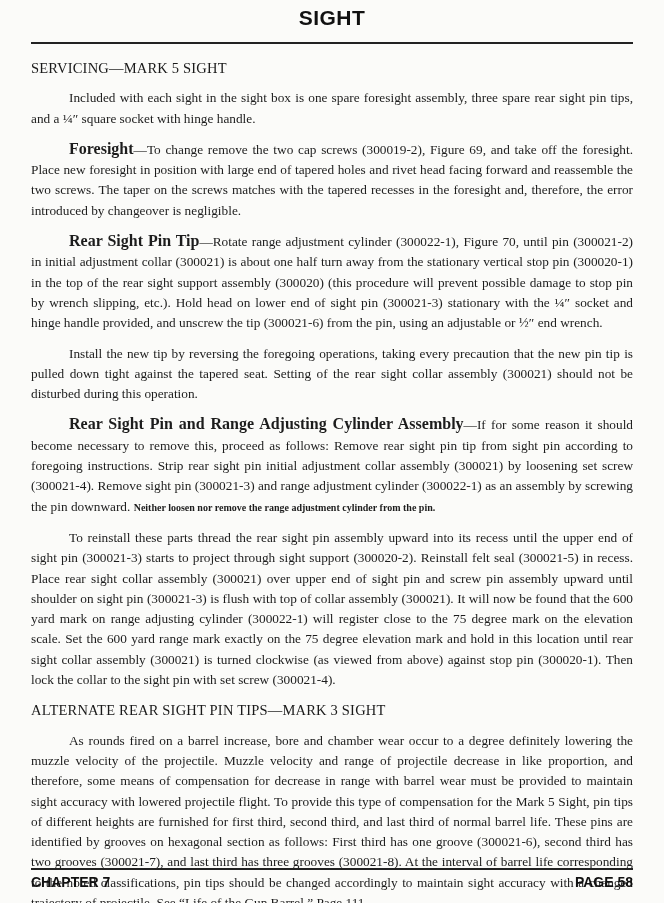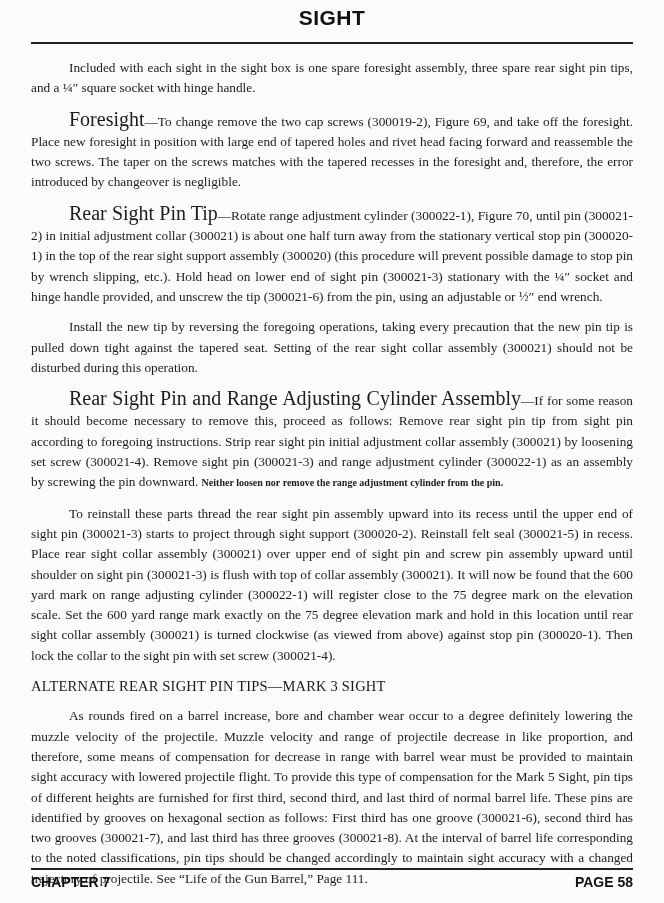--- a/index.html
+++ b/index.html
@@ -26,38 +26,39 @@
       position: absolute; left: 31px; top: 58px; width: 602px;
       font-size: 13.3px; line-height: 20.3px;
       text-align: justify;
     }
     h2.section {
       font-family: "Liberation Serif", "DejaVu Serif", serif;
       font-weight: normal; font-size: 14.5px; letter-spacing: 0.2px;
       margin: 0 0 10px 0; color: #1a1a1a;
     }
     p { margin: 0 0 10px 0; text-indent: 38px; }
-    .lead { font-weight: normal; font-size: 20px; }
+    .lead { font-weight: bold; font-size: 16px; }
     .warn { font-weight: bold; font-size: 10px; }
     .gap-section { margin-top: 22px; }
     .footer {
       position: absolute; top: 874px; left: 31px; width: 602px;
       font-family: "Liberation Sans", "DejaVu Sans", sans-serif;
       font-weight: bold; font-size: 14px; color: #111;
       display: flex; justify-content: space-between;
     }
   </style>
 </head>
 <body>
 
 <div class="page">
   <div class="running-head">SIGHT</div>
   <div class="rule top"></div>
 
   <div class="content">
+    <h2 class="section">SERVICING—MARK 5 SIGHT</h2>
 
     <p><span>Included with each sight in the sight box is one spare foresight assembly, three spare rear sight pin tips, and a ¼″ square socket with hinge handle.</span></p>
 
     <p><span class="lead">Foresight</span><span>—To change remove the two cap screws (300019-2), Figure 69, and take off the foresight. Place new foresight in position with large end of tapered holes and rivet head facing forward and reassemble the two screws. The taper on the screws matches with the tapered recesses in the foresight and, therefore, the error introduced by changeover is negligible.</span></p>
 
     <p><span class="lead">Rear Sight Pin Tip</span><span>—Rotate range adjustment cylinder (300022-1), Figure 70, until pin (300021-2) in initial adjustment collar (300021) is about one half turn away from the stationary vertical stop pin (300020-1) in the top of the rear sight support assembly (300020) (this procedure will prevent possible damage to stop pin by wrench slipping, etc.). Hold head on lower end of sight pin (300021-3) stationary with the ¼″ socket and hinge handle provided, and unscrew the tip (300021-6) from the pin, using an adjustable or ½″ end wrench.</span></p>
 
     <p><span>Install the new tip by reversing the foregoing operations, taking every precaution that the new pin tip is pulled down tight against the tapered seat. Setting of the rear sight collar assembly (300021) should not be disturbed during this operation.</span></p>
 
     <p><span class="lead">Rear Sight Pin and Range Adjusting Cylinder Assembly</span><span>—If for some reason it should become necessary to remove this, proceed as follows: Remove rear sight pin tip from sight pin according to foregoing instructions. Strip rear sight pin initial adjustment collar assembly (300021) by loosening set screw (300021-4). Remove sight pin (300021-3) and range adjustment cylinder (300022-1) as an assembly by screwing the pin downward. </span><span class="warn">Neither loosen nor remove the range adjustment cylinder from the pin.</span></p>

